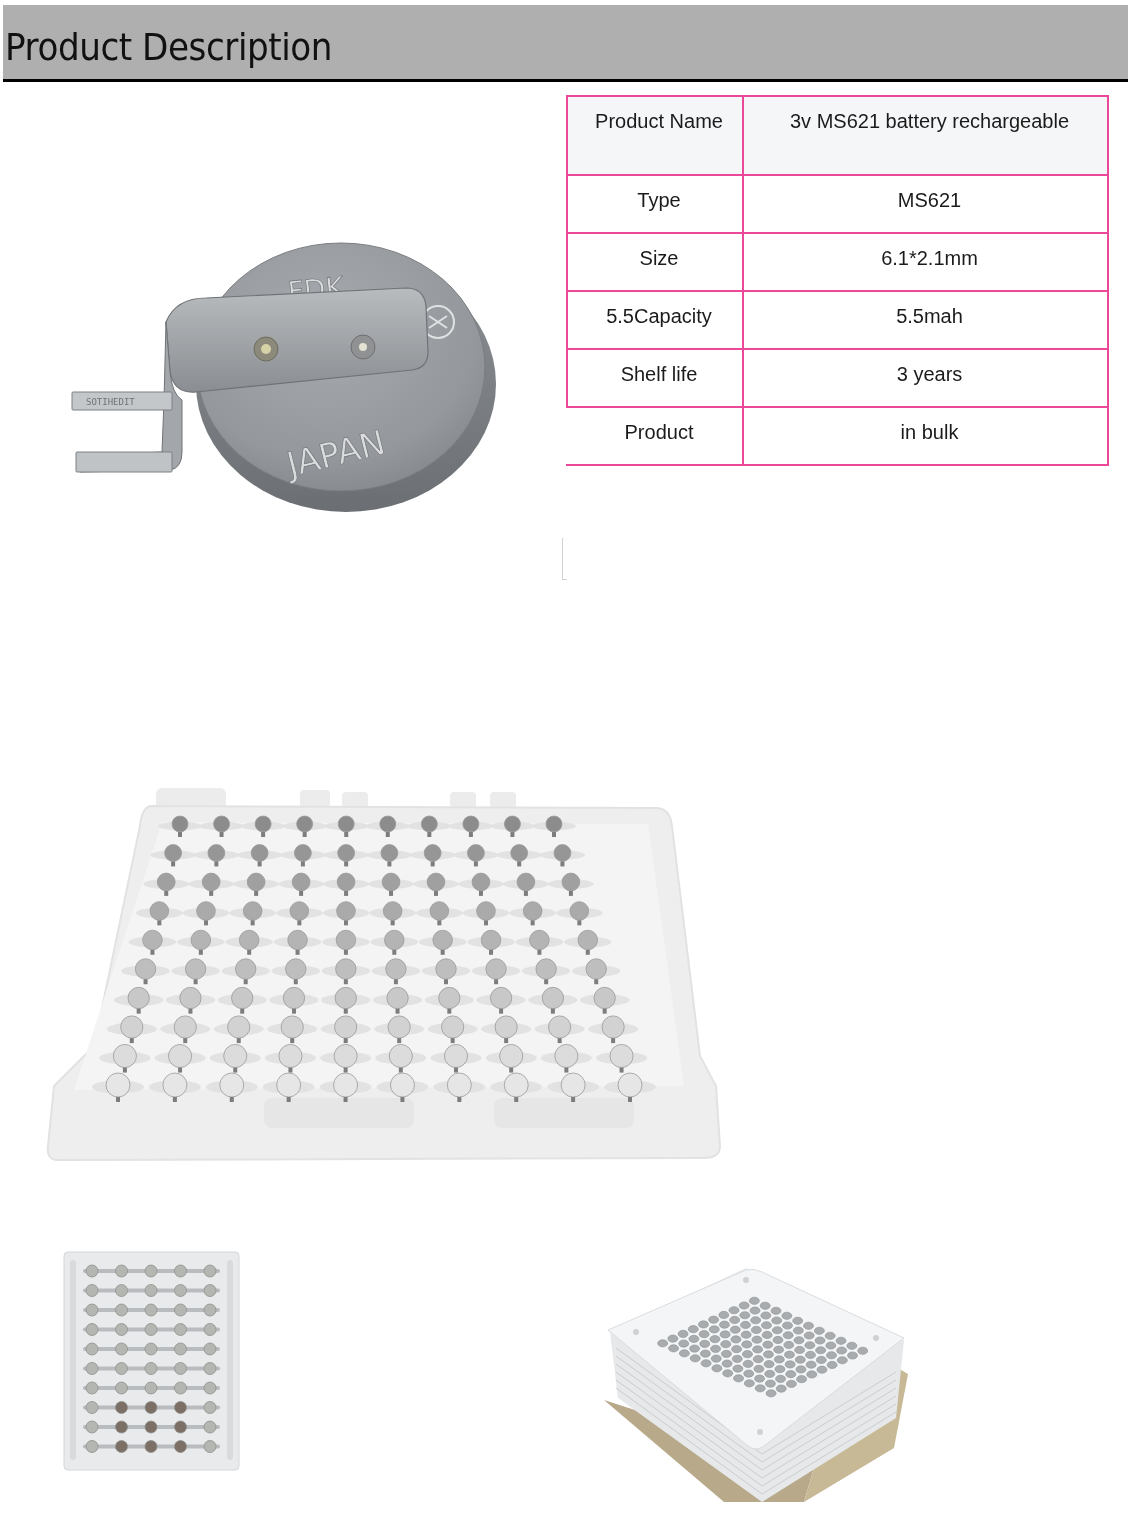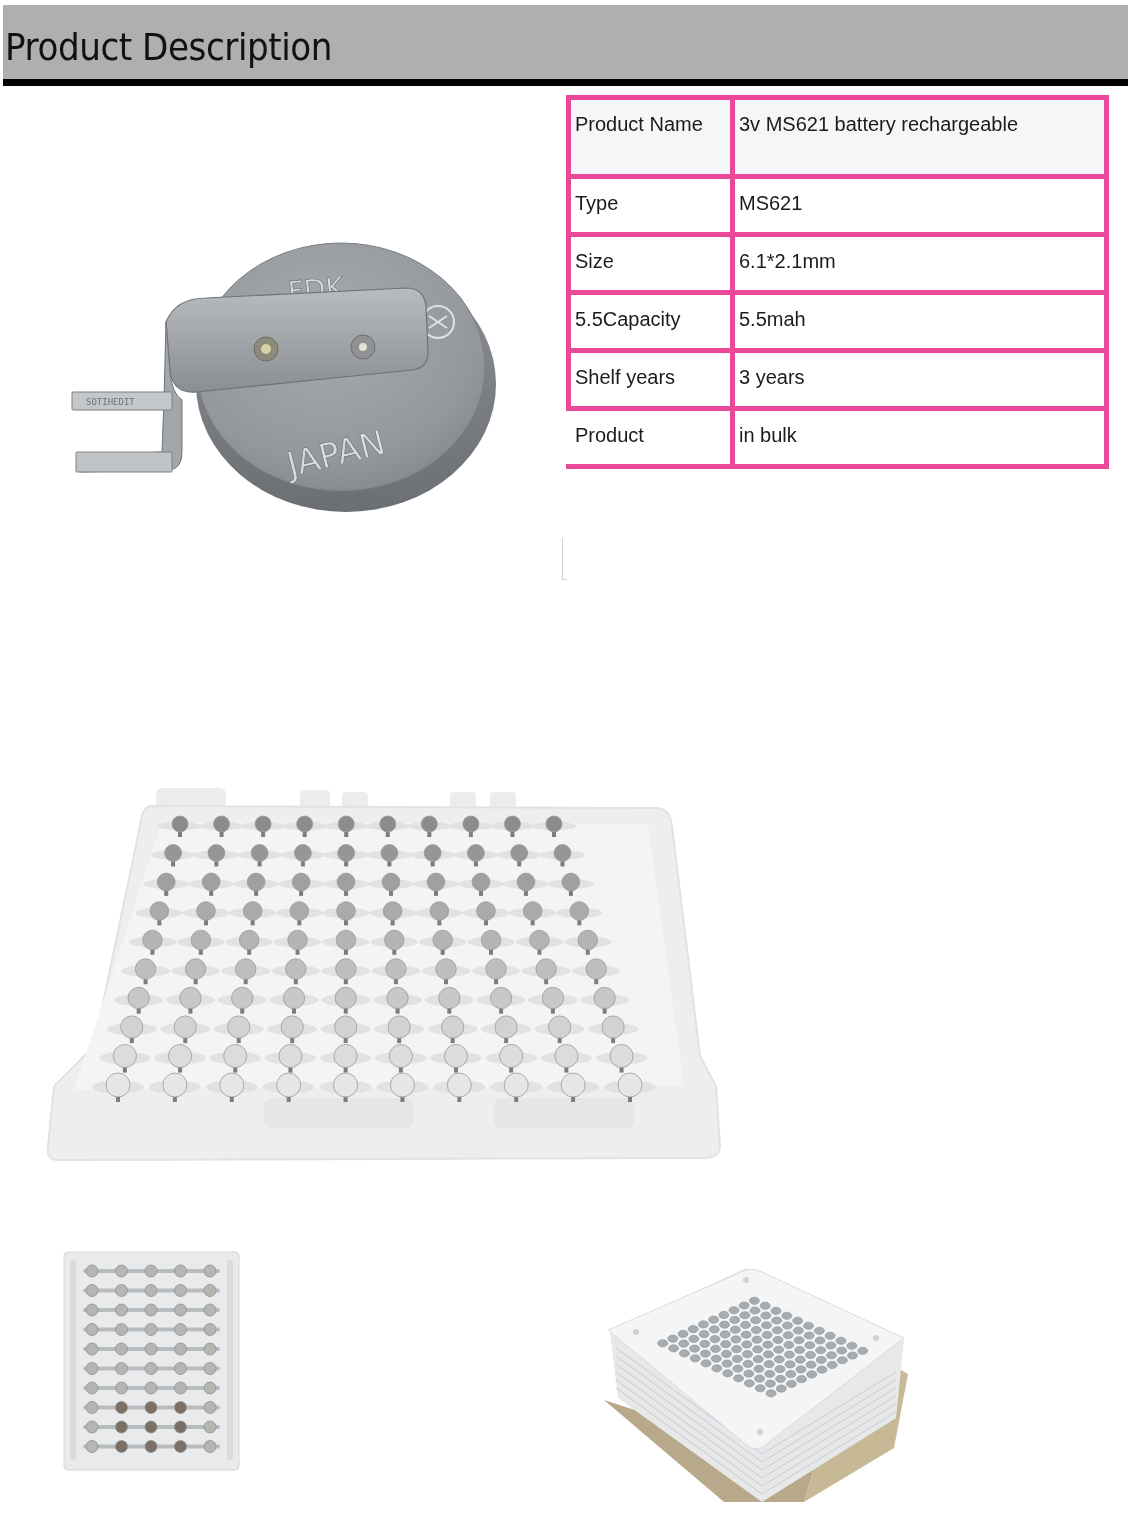--- a/index.html
+++ b/index.html
@@ -1,27 +1,27 @@
 <!DOCTYPE html>
 <html><head>
 <meta charset="utf-8">
 <style>
   html, body { margin: 0; padding: 0; background: #ffffff; }
   body { width: 1128px; height: 1520px; position: relative; overflow: hidden;
          font-family: "Liberation Sans", "DejaVu Sans", sans-serif; color: #1a1a1a; }
   .header-bar { position: absolute; left: 3px; top: 5px; width: 1125px; height: 74px;
-                background: #afafaf; border-bottom: 7px solid #000000; }
+                background: #afafaf; border-bottom: 3px solid #000000; }
   .header-title { position: absolute; left: 2px; top: 20px; font-size: 38px; line-height: 44px;
                   font-family: "DejaVu Sans", sans-serif; color: #111; letter-spacing: -0.5px;
                   transform: scaleX(0.9); transform-origin: left center; white-space: nowrap; }
   .img-box { position: absolute; }
   .img-box svg { display: block; width: 100%; height: 100%; }
   .spec-table { position: absolute; left: 566px; top: 95px; width: 543px;
                 border-collapse: collapse; font-size: 20px; line-height: 31px; color: #1b1b1b; }
-  .spec-table td { border: 5px solid #ec4899; vertical-align: top; padding: 9px 11px 0 4px; }
+  .spec-table td { border: 2px solid #ec4899; vertical-align: top; padding: 9px 11px 0 19px; text-align: center; }
   .spec-table td.key { width: 144px; }
   .spec-table tr { height: 58px; }
   .spec-table tr.first { height: 79px; background: #f5f6f8; }
   .spec-table tr.first td { padding-top: 9px; }
   .spec-table tr.last td.key { border-left-color: transparent; }
   .pkg-left-border { position: absolute; left: 562px; top: 538px; width: 1px; height: 42px; background: #d3d3d3; }
   .pkg-bottom-ext { position: absolute; left: 562px; top: 579px; width: 5px; height: 1px; background: #d3d3d3; }
 </style>
 </head>
 <body>
@@ -89,21 +89,21 @@
     </tr>
     <tr>
       <td class="key">Size</td>
       <td>6.1*2.1mm</td>
     </tr>
     <tr>
       <td class="key">5.5Capacity</td>
       <td>5.5mah</td>
     </tr>
     <tr>
-      <td class="key">Shelf years</td>
+      <td class="key">Shelf life</td>
       <td>3 years</td>
     </tr>
     <tr class="last">
       <td class="key">Product</td>
       <td>in bulk</td>
     </tr>
   </tbody>
 </table>
 <div class="pkg-left-border"></div>
 <div class="pkg-bottom-ext"></div>

